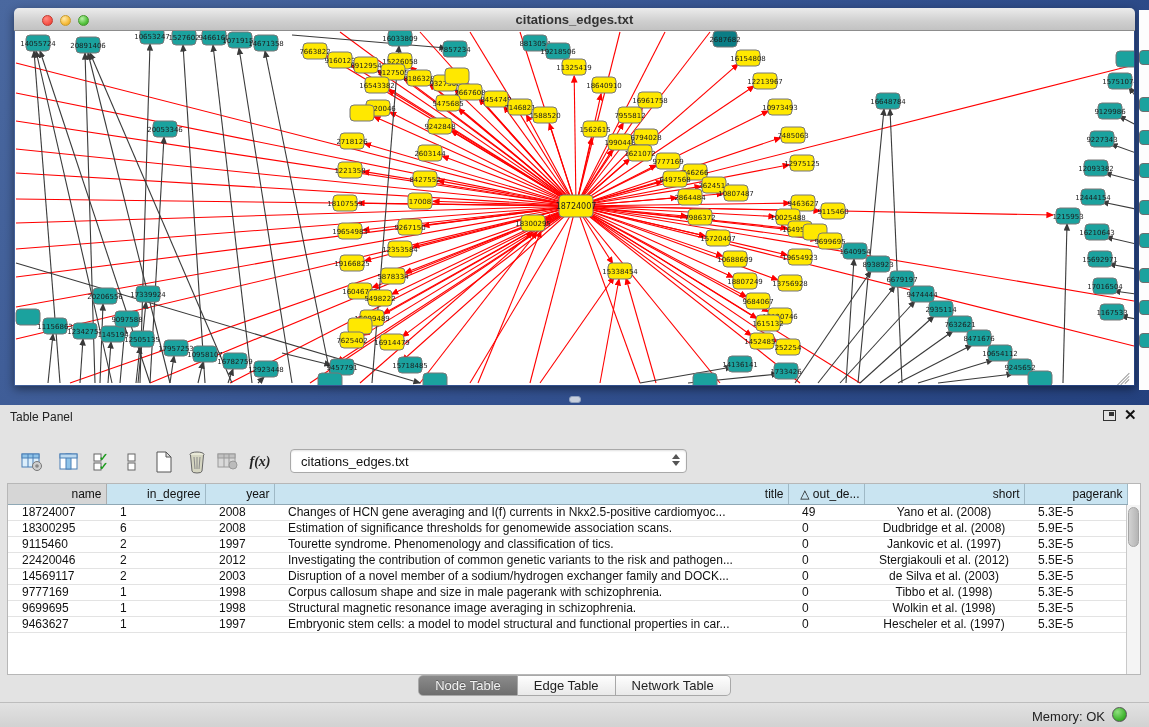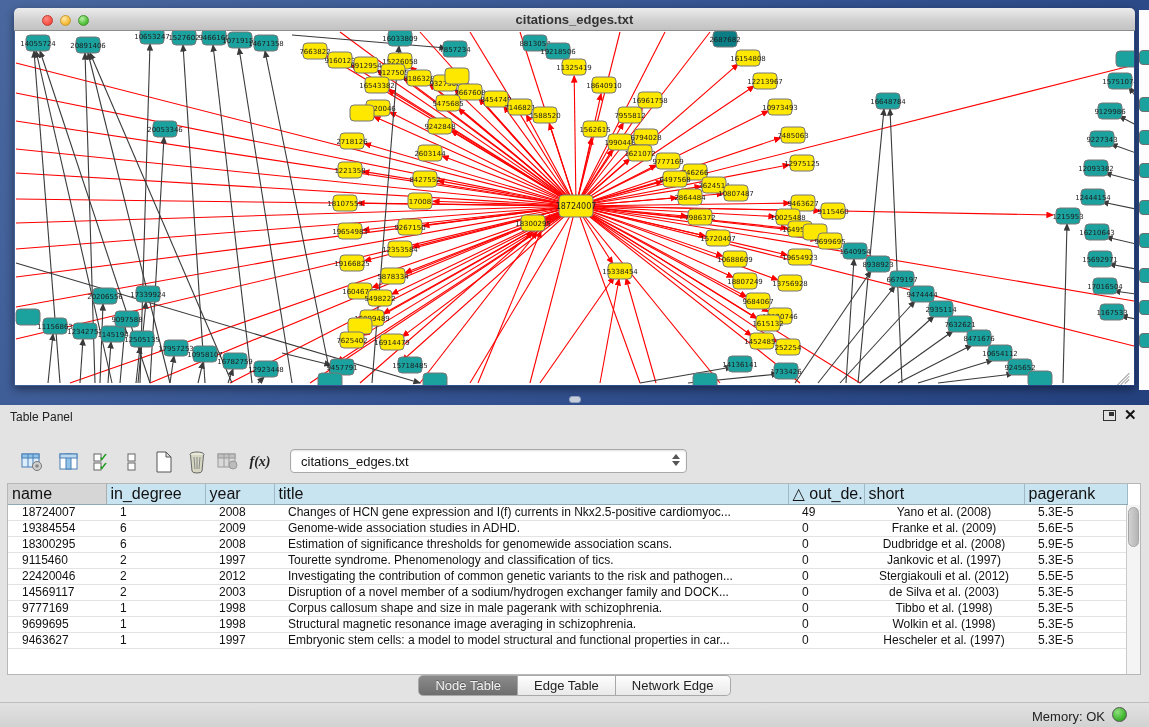--- a/index.html
+++ b/index.html
@@ -47,21 +47,21 @@
     border:1px solid #a9a9a9; border-radius:4px; box-shadow:inset 0 1px 2px rgba(0,0,0,.12); }
   .combo .val { position:absolute; left:10px; top:4px; font-size:13px; color:#111; }
   .combo .step { position:absolute; right:6px; top:4px; }
   .combo .step b { display:block; width:0; height:0; border-left:4px solid transparent; border-right:4px solid transparent; }
   .combo .step b.up { border-bottom:5px solid #555; margin-bottom:2px; }
   .combo .step b.dn { border-top:5px solid #555; }
 
   .table-wrap { position:absolute; left:7px; top:78px; width:1134px; height:192px; background:#fff;
     border:1px solid #b7b7b7; }
   table.grid { border-collapse:collapse; table-layout:fixed; width:1119px; font-size:12px; color:#111; }
-  table.grid th { height:20px; font-weight:normal; text-align:left; font-size:16px;
+  table.grid th { height:20px; font-weight:normal; text-align:right; font-size:12px;
     background:#c9e4f1; border-right:1px solid #9fb9c6; border-bottom:1px solid #8fa8b5; padding:0 4px;
     overflow:hidden; white-space:nowrap; }
   table.grid th.first { background:#d6d6d6; border-right:1px solid #adadad; }
   table.grid td { height:16px; padding:0 0 0 14px; border-bottom:1px solid #e3e3e3;
     overflow:hidden; white-space:nowrap; }
   table.grid td.c { text-align:center; padding:0 2px; }
   .vscroll { position:absolute; right:0; top:21px; width:14px; height:169px; background:#f4f4f4; border-left:1px solid #c9c9c9; }
   .vthumb { position:absolute; left:1px; top:2px; width:11px; height:40px; border-radius:6px;
     background:linear-gradient(90deg,#d2d2d2,#b5b5b5); border:1px solid #a5a5a5; }
 
@@ -629,33 +629,24 @@
             <th>△ out_de...</th>
             <th>short</th>
             <th>pagerank</th>
           </tr>
         </thead>
       <tbody id="grid-body">
           <tr>
             <td>18724007</td>
             <td>1</td>
             <td>2008</td>
-            <td>Changes of HCN gene expression and I(f) currents in Nkx2.5-positive cardiomyoc...</td>
+            <td>Changes of HCN gene averaging and I(f) currents in Nkx2.5-positive cardiomyoc...</td>
             <td>49</td>
             <td class="c">Yano et al. (2008)</td>
             <td>5.3E-5</td>
-          </tr>
-          <tr>
-            <td>19384554</td>
-            <td>6</td>
-            <td>2009</td>
-            <td>Genome-wide association studies in ADHD.</td>
-            <td>0</td>
-            <td class="c">Franke et al. (2009)</td>
-            <td>5.6E-5</td>
           </tr>
           <tr>
             <td>18300295</td>
             <td>6</td>
             <td>2008</td>
             <td>Estimation of significance thresholds for genomewide association scans.</td>
             <td>0</td>
             <td class="c">Dudbridge et al. (2008)</td>
             <td>5.9E-5</td>
           </tr>
@@ -716,20 +707,20 @@
         </tbody>
     </table>
     <div class="vscroll">
       <div class="vthumb"></div>
     </div>
   </div>
 
   <div class="tabbar" id="tabbar">
       <span class="seg active">Node Table</span>
       <span class="seg">Edge Table</span>
-      <span class="seg">Network Edge</span>
+      <span class="seg">Network Table</span>
     </div>
 
   <div class="statusbar">
     <span class="mem">Memory: OK</span>
     <span class="memdot"></span>
   </div>
 </div>
 
 </body></html>

